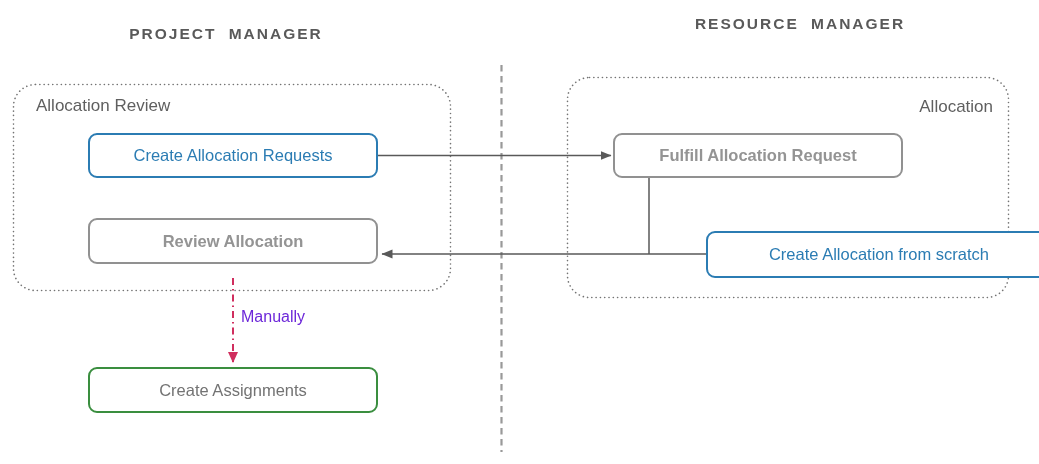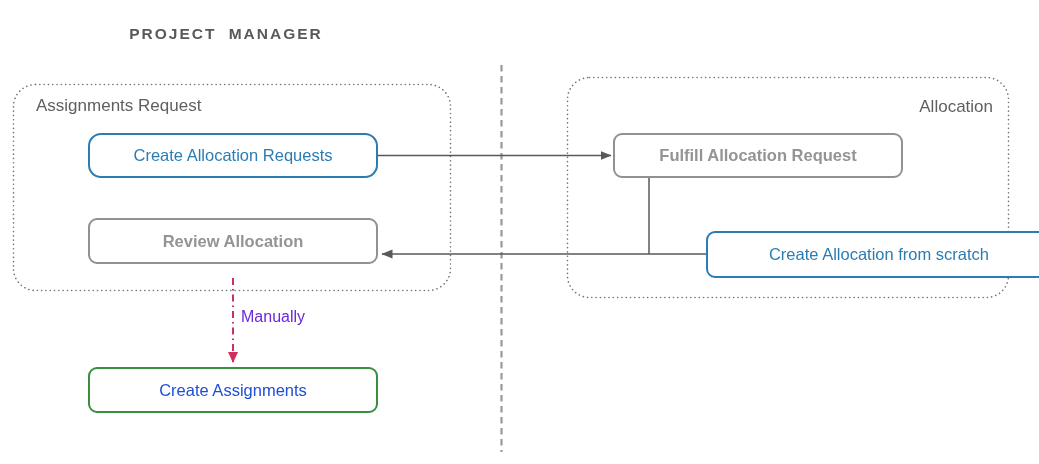--- a/index.html
+++ b/index.html
@@ -28,41 +28,42 @@
 
   
   .node{
     position:absolute;box-sizing:border-box;background:#ffffff;
     border:2px solid;border-radius:9px;
     display:flex;align-items:center;justify-content:center;
     font-size:16.5px;line-height:1;white-space:nowrap;z-index:3;
   }
   .node.blue{border-color:#2b7cb3;color:#2b7cb3;}
   .node.gray{border-color:#919191;color:#949494;font-weight:bold;}
-  .node.green{border-color:#3a8e3f;color:#1d4ed8;}
+  .node.green{border-color:#3a8e3f;color:#737373;}
 
-  #n-create-requests{left:88px;top:133px;width:290px;height:45px;border-radius:13px;}
+  #n-create-requests{left:88px;top:133px;width:290px;height:45px;}
   #n-fulfill{left:613px;top:133px;width:290px;height:45px;}
   #n-review{left:88px;top:218px;width:290px;height:46px;}
   #n-scratch{left:706px;top:231px;width:346px;height:47px;}
   #n-assign{left:88px;top:367px;width:290px;height:46px;}
 
   
   .edge-label{
     position:absolute;font-size:16px;color:#6d28d9;line-height:1;white-space:nowrap;z-index:4;
   }
   #el-manually{left:241px;top:309px;}
 </style>
 </head>
 <body>
 
 <div class="canvas">
 
   <div class="lane-title" id="lt-left">PROJECT MANAGER</div>
 
+  <div class="lane-title" id="lt-right">RESOURCE MANAGER</div>
 
   <svg class="overlay" viewBox="0 0 1039 464">
     <defs>
       <marker id="mGray" markerUnits="userSpaceOnUse" markerWidth="12" markerHeight="10" refX="10.5" refY="4.5" orient="auto">
         <path d="M0 0 L11 4.5 L0 9 Z" fill="#595959"></path>
       </marker>
       <marker id="mCrimson" markerUnits="userSpaceOnUse" markerWidth="13" markerHeight="11" refX="10" refY="5" orient="auto">
         <path d="M0 0 L11 5 L0 10 Z" fill="#d02e5e"></path>
       </marker>
     </defs>
@@ -74,21 +75,21 @@
 
     <line x1="378" y1="155.5" x2="611" y2="155.5" stroke="#595959" stroke-width="1.5" marker-end="url(#mGray)"></line>
 
     <line x1="649" y1="178" x2="649" y2="254" stroke="#595959" stroke-width="1.5"></line>
 
     <line x1="706" y1="254" x2="382" y2="254" stroke="#595959" stroke-width="1.5" marker-end="url(#mGray)"></line>
 
     <line x1="233" y1="278" x2="233" y2="362" stroke="#d02e5e" stroke-width="2" stroke-dasharray="7 4 1.5 4" marker-end="url(#mCrimson)"></line>
   </svg>
 
-  <div class="group-label" id="gl-left">Assignments Request</div>
+  <div class="group-label" id="gl-left">Allocation Review</div>
 
   <div class="group-label" id="gl-right">Allocation</div>
 
   <div class="node blue" id="n-create-requests">Create Allocation Requests</div>
 
   <div class="node gray" id="n-fulfill">Fulfill Allocation Request</div>
 
   <div class="node gray" id="n-review">Review Allocation</div>
 
   <div class="node blue" id="n-scratch">Create Allocation from scratch</div>

